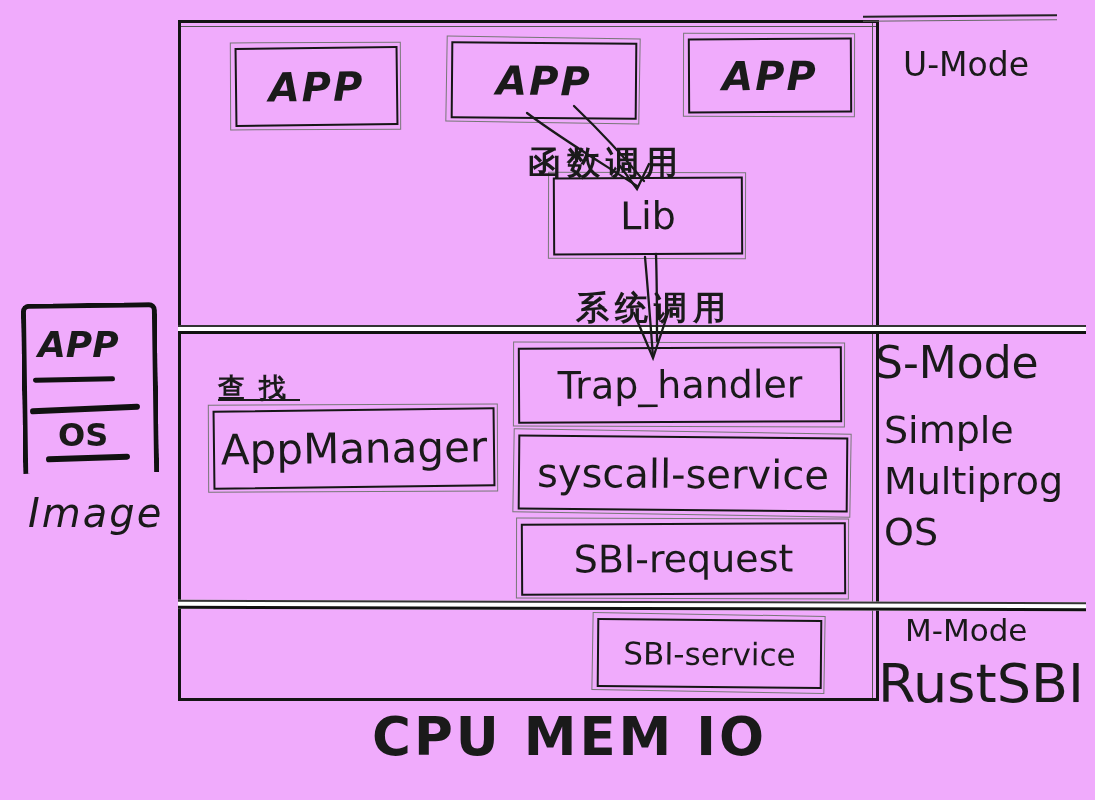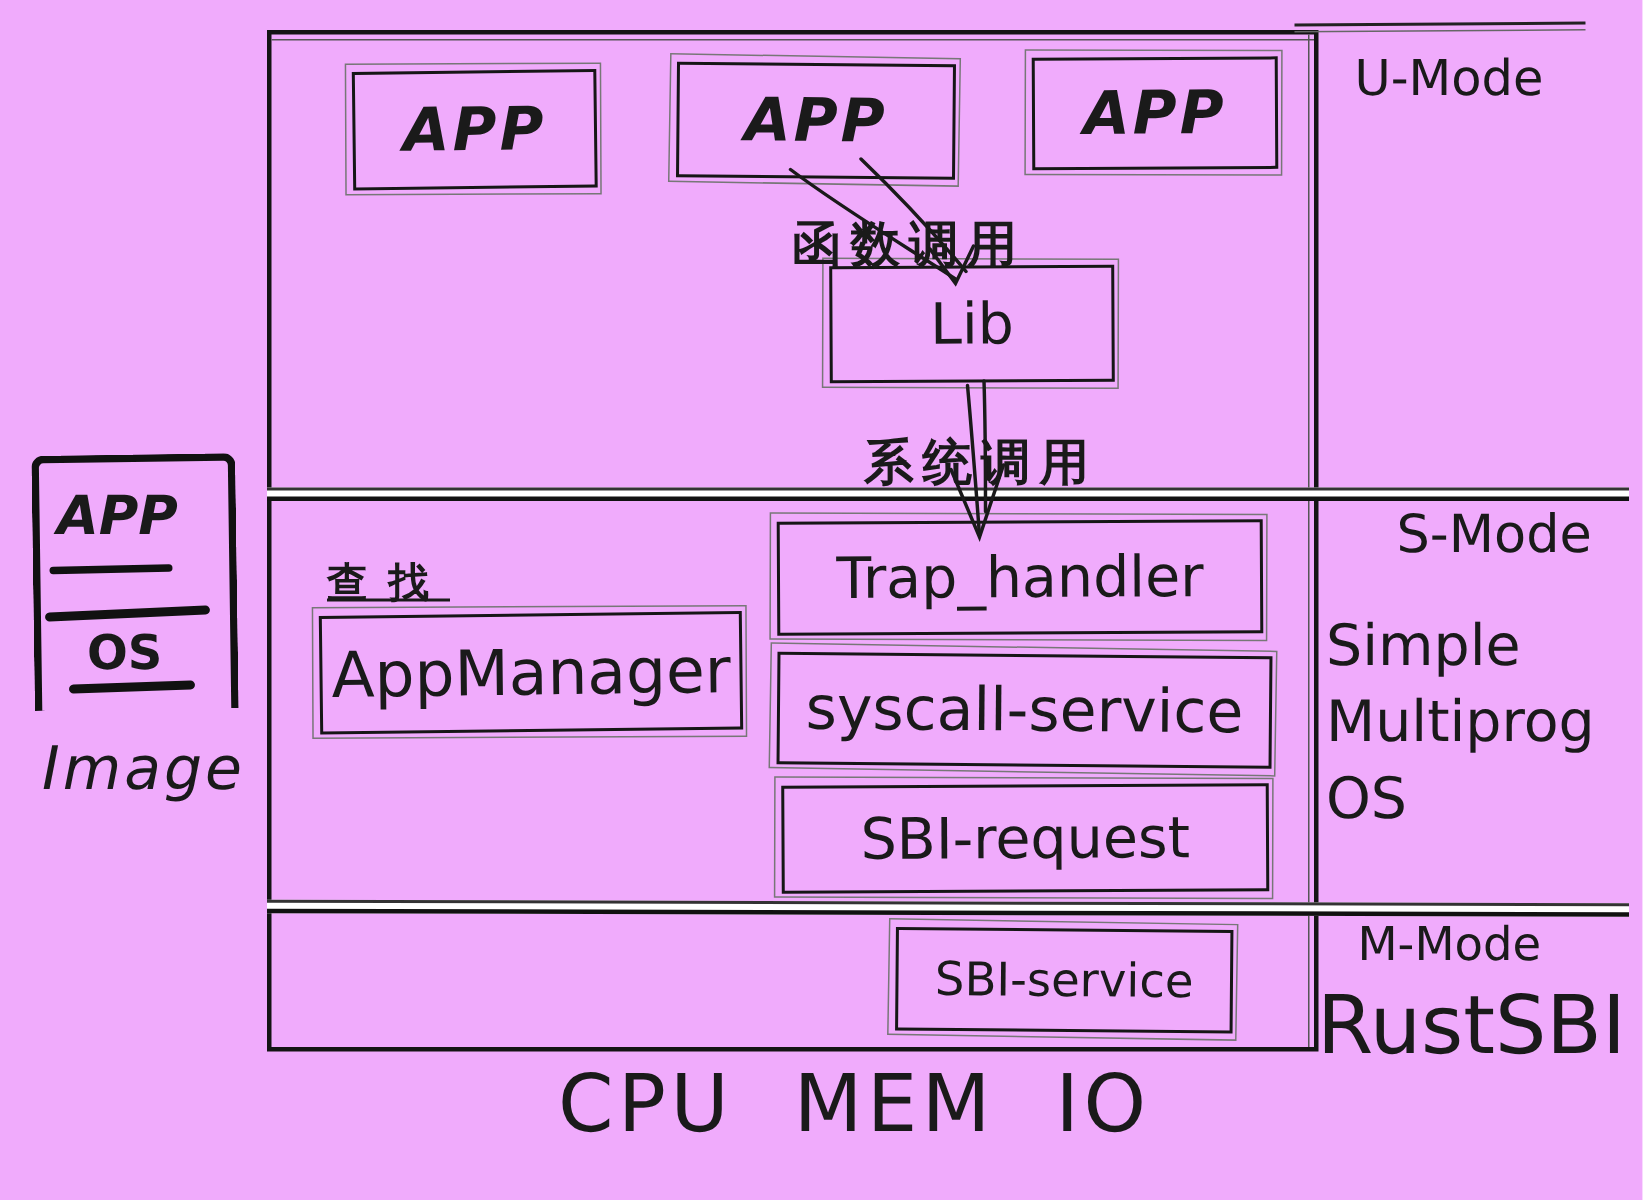--- a/index.html
+++ b/index.html
@@ -54,29 +54,29 @@
   .syscall-box { left: 518px; top: 436px; width: 330px; height: 75px; font-size: 40px; }
   .sbireq-box { left: 521px; top: 523px; width: 325px; height: 72px; font-size: 38px; }
   .appmgr-box { left: 213px; top: 409px; width: 282px; height: 79px; font-size: 42px; }
   .sbiservice-box { left: 597px; top: 619px; width: 225px; height: 69px; font-size: 31px; }
   
   .lbl { position: absolute; white-space: nowrap; }
   .cn { font-weight: 600; margin-top: 21px; }
   .fn-call { left: 528px; top: 120px; font-size: 33px; letter-spacing: 6px; }
   .sys-call { left: 576px; top: 265px; font-size: 33px; letter-spacing: 6px; }
   .lookup { left: 218px; top: 349px; font-size: 27px; letter-spacing: 14px; text-decoration: underline; }
-  .u-mode { left: 903px; top: 32px; font-size: 33px; }
-  .s-mode { left: 931px; top: 337px; font-size: 35px; }
+  .u-mode { left: 903px; top: 45px; font-size: 33px; }
+  .s-mode { left: 875px; top: 337px; font-size: 44px; }
   .os-name { left: 884px; top: 405px; font-size: 38px; line-height: 51px; }
   .m-mode { left: 905px; top: 612px; font-size: 31px; }
   .rustsbi { left: 878px; top: 652px; font-size: 54px; }
   .hw-row {
     position: absolute; left: 372px; top: 706px; width: 395px;
     display: flex; justify-content: space-between;
-    font-size: 53px; font-weight: 400; letter-spacing: 3px;
+    font-size: 53px; font-weight: 700; letter-spacing: 3px;
   }
   
   .image-box {
     position: absolute; left: 22px; top: 303px; width: 126px; height: 165px;
     border: 5px solid #111; border-bottom: none; border-radius: 8px 8px 0 0;
     transform: rotate(-0.8deg);
   }
   .img-app { left: 38px; top: 324px; font-size: 36px; font-style: italic; font-weight: 600; }
   .img-os { left: 58px; top: 416px; font-size: 32px; font-weight: 600; }
   .ink-line { position: absolute; background: #111; border-radius: 4px; }

